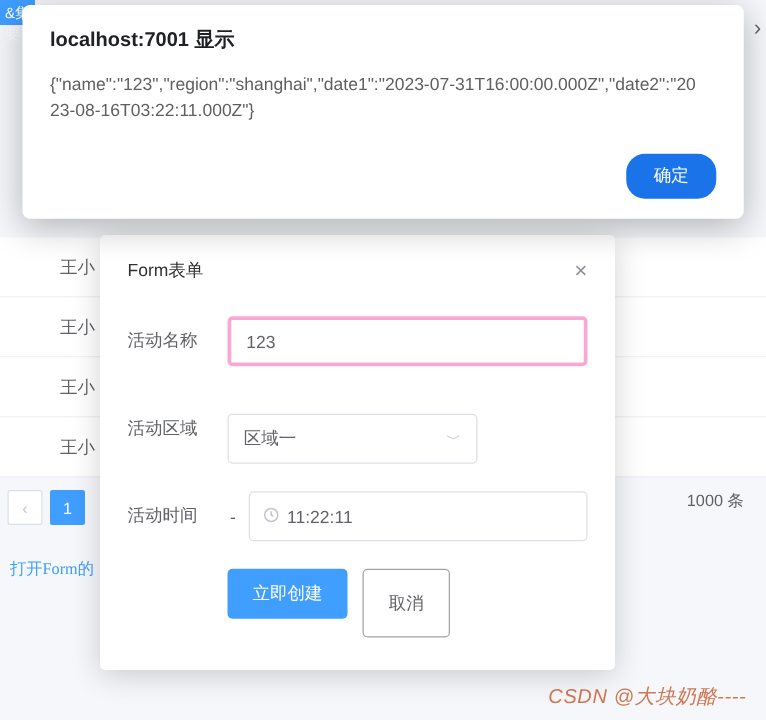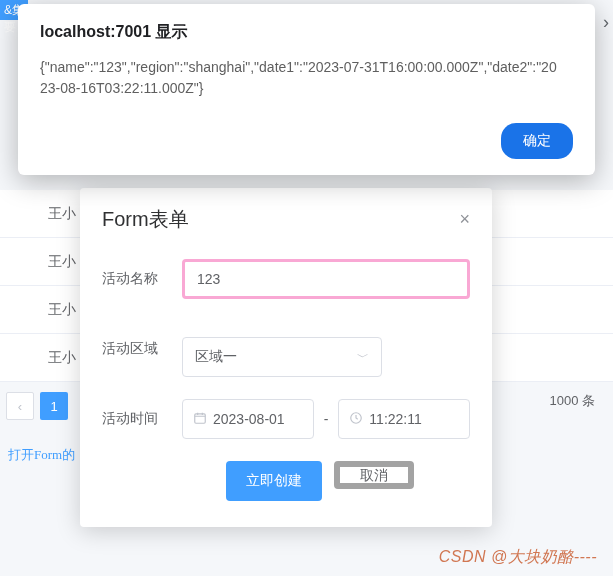--- a/index.html
+++ b/index.html
@@ -94,21 +94,21 @@
       box-shadow: 0 4px 24px rgba(0,0,0,0.18);
       padding: 18px 22px 26px 22px;
     }
     .form-title-row {
       display: flex;
       justify-content: space-between;
       align-items: center;
       margin-bottom: 26px;
     }
     .form-title {
-      font-size: 20px;
+      font-size: 14px;
       color: #303133;
     }
     .form-close {
       color: #909399;
       font-size: 18px;
       cursor: pointer;
     }
     .form-item {
       display: flex;
       align-items: center;
@@ -187,28 +187,27 @@
     }
     .btn-primary {
       height: 40px;
       padding: 0 20px;
       background: #409eff;
       color: #fff;
       border: none;
       border-radius: 4px;
       font-size: 14px;
       cursor: pointer;
-      margin-left: 44px;
     }
     .btn-default {
-      height: 28px;
+      height: 55px;
       padding: 0 20px;
       background: #fff;
       color: #606266;
-      border: 6px solid #a3a3a3;
+      border: 1px solid #a3a3a3;
       border-radius: 4px;
       font-size: 14px;
       cursor: pointer;
     }
     
     .alert-box {
       position: absolute;
       top: 4px;
       left: 18px;
       right: 18px;
@@ -329,29 +328,20 @@
       <div class="el-select">
         <span>区域一</span>
         <span class="chevron-down">﹀</span>
       </div>
     </div>
   </div>
 
   <div class="form-item">
     <div class="form-label">活动时间</div>
     <div class="form-input-wrap">
-      <div class="date-input">
-        <span class="icon-cal">
-          <svg width="14" height="14" viewBox="0 0 24 24" fill="none" stroke="currentColor" stroke-width="2">
-              <rect x="3" y="5" width="18" height="16" rx="2"></rect>
-              <path d="M3 9h18M8 3v4M16 3v4"></path>
-            </svg>
-        </span>
-        <span>2023-08-01</span>
-      </div>
       <span class="date-sep">-</span>
       <div class="date-input">
         <span class="icon-clock">
           <svg width="14" height="14" viewBox="0 0 24 24" fill="none" stroke="currentColor" stroke-width="2">
               <circle cx="12" cy="12" r="9"></circle>
               <path d="M12 7v5l3 2"></path>
             </svg>
         </span>
         <span>11:22:11</span>
       </div>

